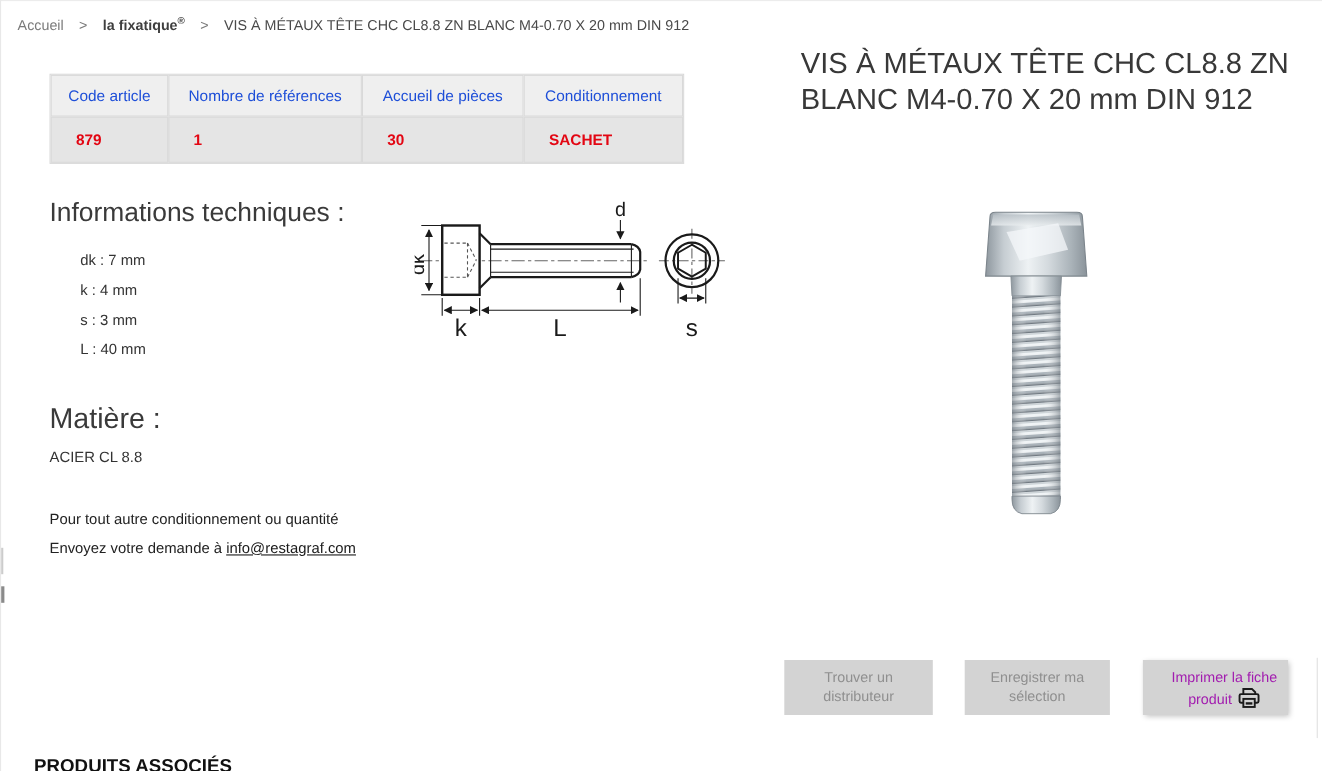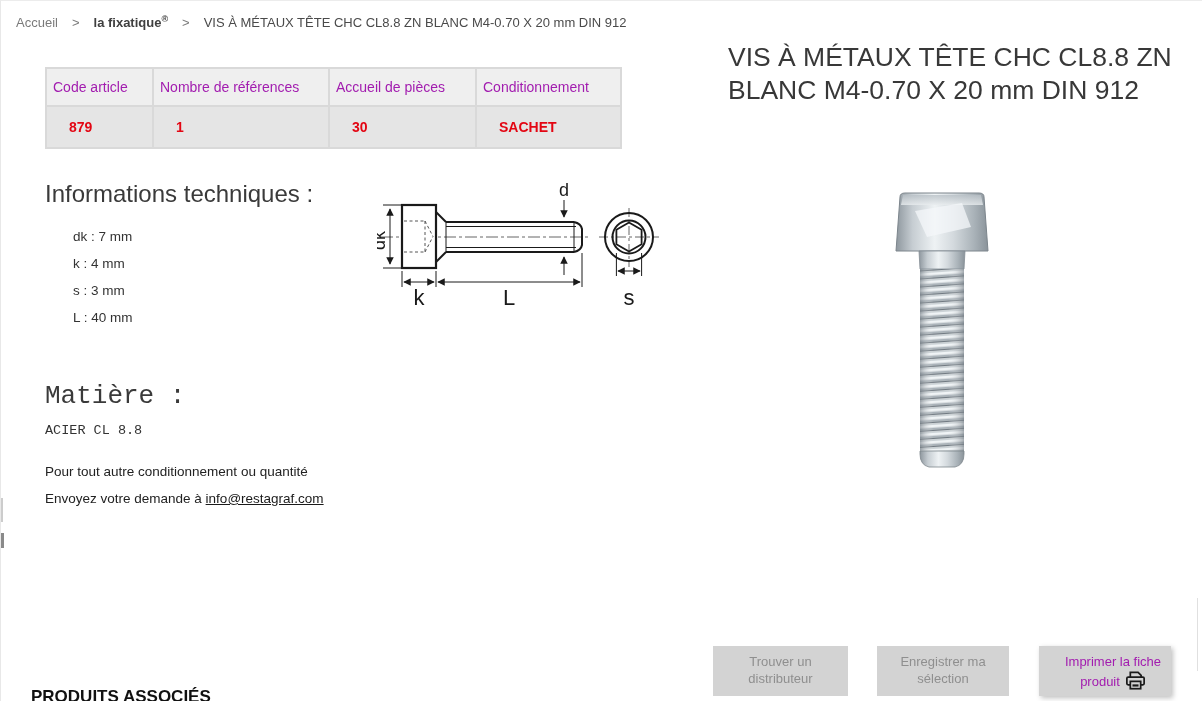--- a/index.html
+++ b/index.html
@@ -14,47 +14,47 @@
   .bc-sep { color:#7a7a7a; }
   .bc-brand { color:#3f3f3f; font-weight:bold; text-decoration:none; cursor:pointer; }
   .bc-brand sup { font-size:9px; }
   .bc-current { color:#4a4a4a; }
 
   
   .info-table { position:absolute; left:44px; top:66px; display:grid;
                 grid-template-columns:107px 176px 147px 145px;
                 border:1px solid #d9d9d9; border-collapse:collapse; }
   .info-table .cell { border:1px solid #d9d9d9; font-size:14px; }
-  .info-table .th { background:#efefef; color:#a21caf; padding:10px 6px; }
+  .info-table .th { background:#efefef; color:#1d4ed8; text-align:center; padding:10px 6px; }
   .info-table .td { background:#e5e5e5; color:#e30613; font-weight:600; text-align:left; padding:12px 6px 12px 22px; }
 
   
   .tech { position:absolute; left:44px; top:179px; width:320px; }
   .section-heading { font-size:24px; color:#3a3a3a; font-weight:400; }
   .tech ul { list-style:none; margin-top:15px;margin-left:28px; }
   .tech li { font-size:13.5px; color:#333; line-height:27px; }
 
   
   .drawing { position:absolute; left:376px; top:182px; }
 
   
-  .material { position:absolute; left:44px; top:380px;font-family:Liberation Mono, monospace; }
+  .material { position:absolute; left:44px; top:364px; }
   .material .section-heading { font-size:26px; }
   .material .value { margin-top:12px; font-size:13.5px; color:#333; }
 
   
   .contact { position:absolute; left:44px; top:457px; font-size:13.5px; color:#222; line-height:27px; }
   .contact .email { color:#1a1a1a; text-decoration:underline; cursor:pointer; }
 
   
   .product-title { position:absolute; left:727px; top:40px; width:460px; font-size:26.5px;
                    line-height:33px; color:#383838; font-weight:400; }
   .product-photo { position:absolute; left:866px; top:188px; }
 
-  .actions { position:absolute; left:0; top:645px; width:1202px; height:50px; }
+  .actions { position:absolute; left:0; top:599px; width:1202px; height:50px; }
   .btn { position:absolute; height:50px; background:#d3d3d3; border:none; cursor:pointer;
          font-family:"Liberation Sans", sans-serif; font-size:13px; line-height:1.3;
          text-align:center; padding:8px 8px; color:#8f8f8f; }
   .btn-find { left:712px; width:135px; }
   .btn-save { left:876px; width:132px; }
   .btn-print { left:1038px; width:132px; color:#a21caf; box-shadow:2px 2px 5px rgba(0,0,0,0.25);padding-left:24px; }
   .btn-print svg { vertical-align:-4px; margin-left:5px; }
 
   
   .related-heading { position:absolute; left:30px; top:686px; font-size:17px; font-weight:700; color:#111; }

